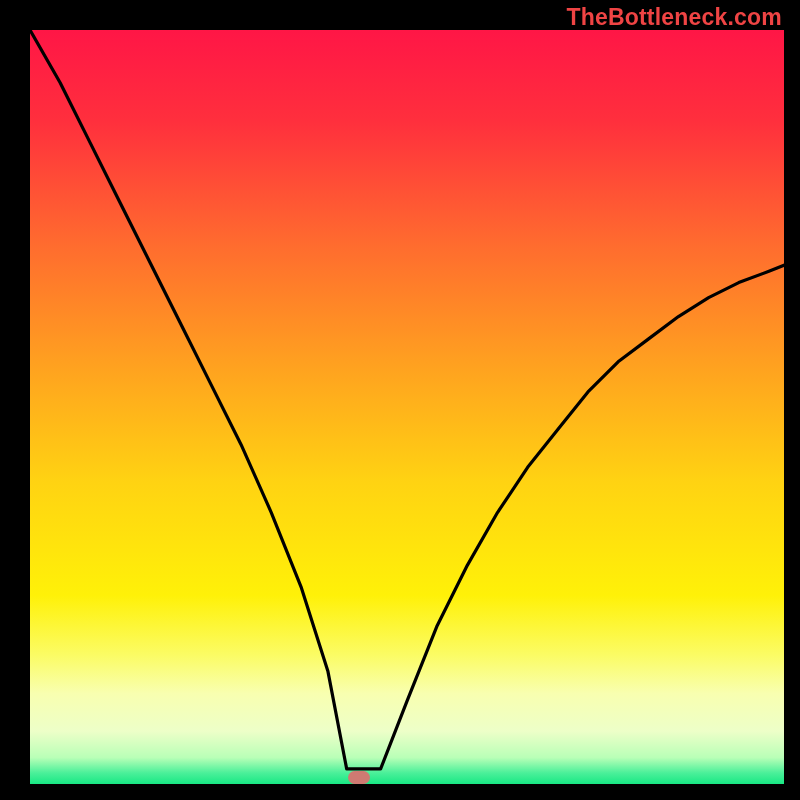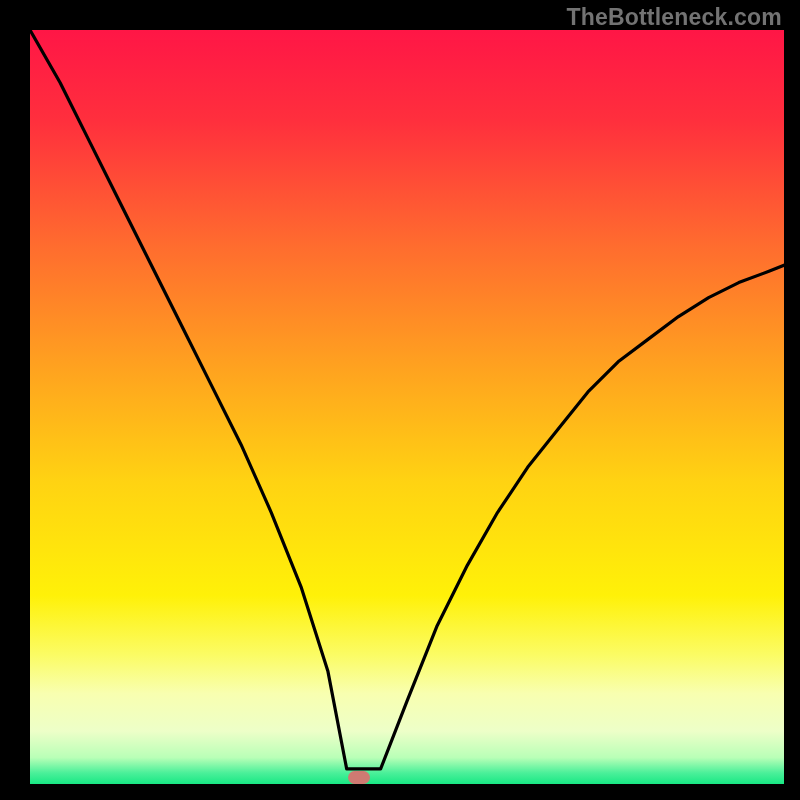--- a/index.html
+++ b/index.html
@@ -22,21 +22,21 @@
     position: absolute;
     box-sizing: border-box;
   }
   .watermark {
     position: absolute;
     top: 4px;
     right: 18px;
     font-family: Arial, Helvetica, sans-serif;
     font-size: 23px;
     font-weight: 600;
-    color: #737373;
+    color: #ef4444;
     letter-spacing: 0.2px;
   }
   svg.curve {
     position: absolute;
     pointer-events: none;
   }
   .marker {
     position: absolute;
     width: 22px;
     height: 13px;

